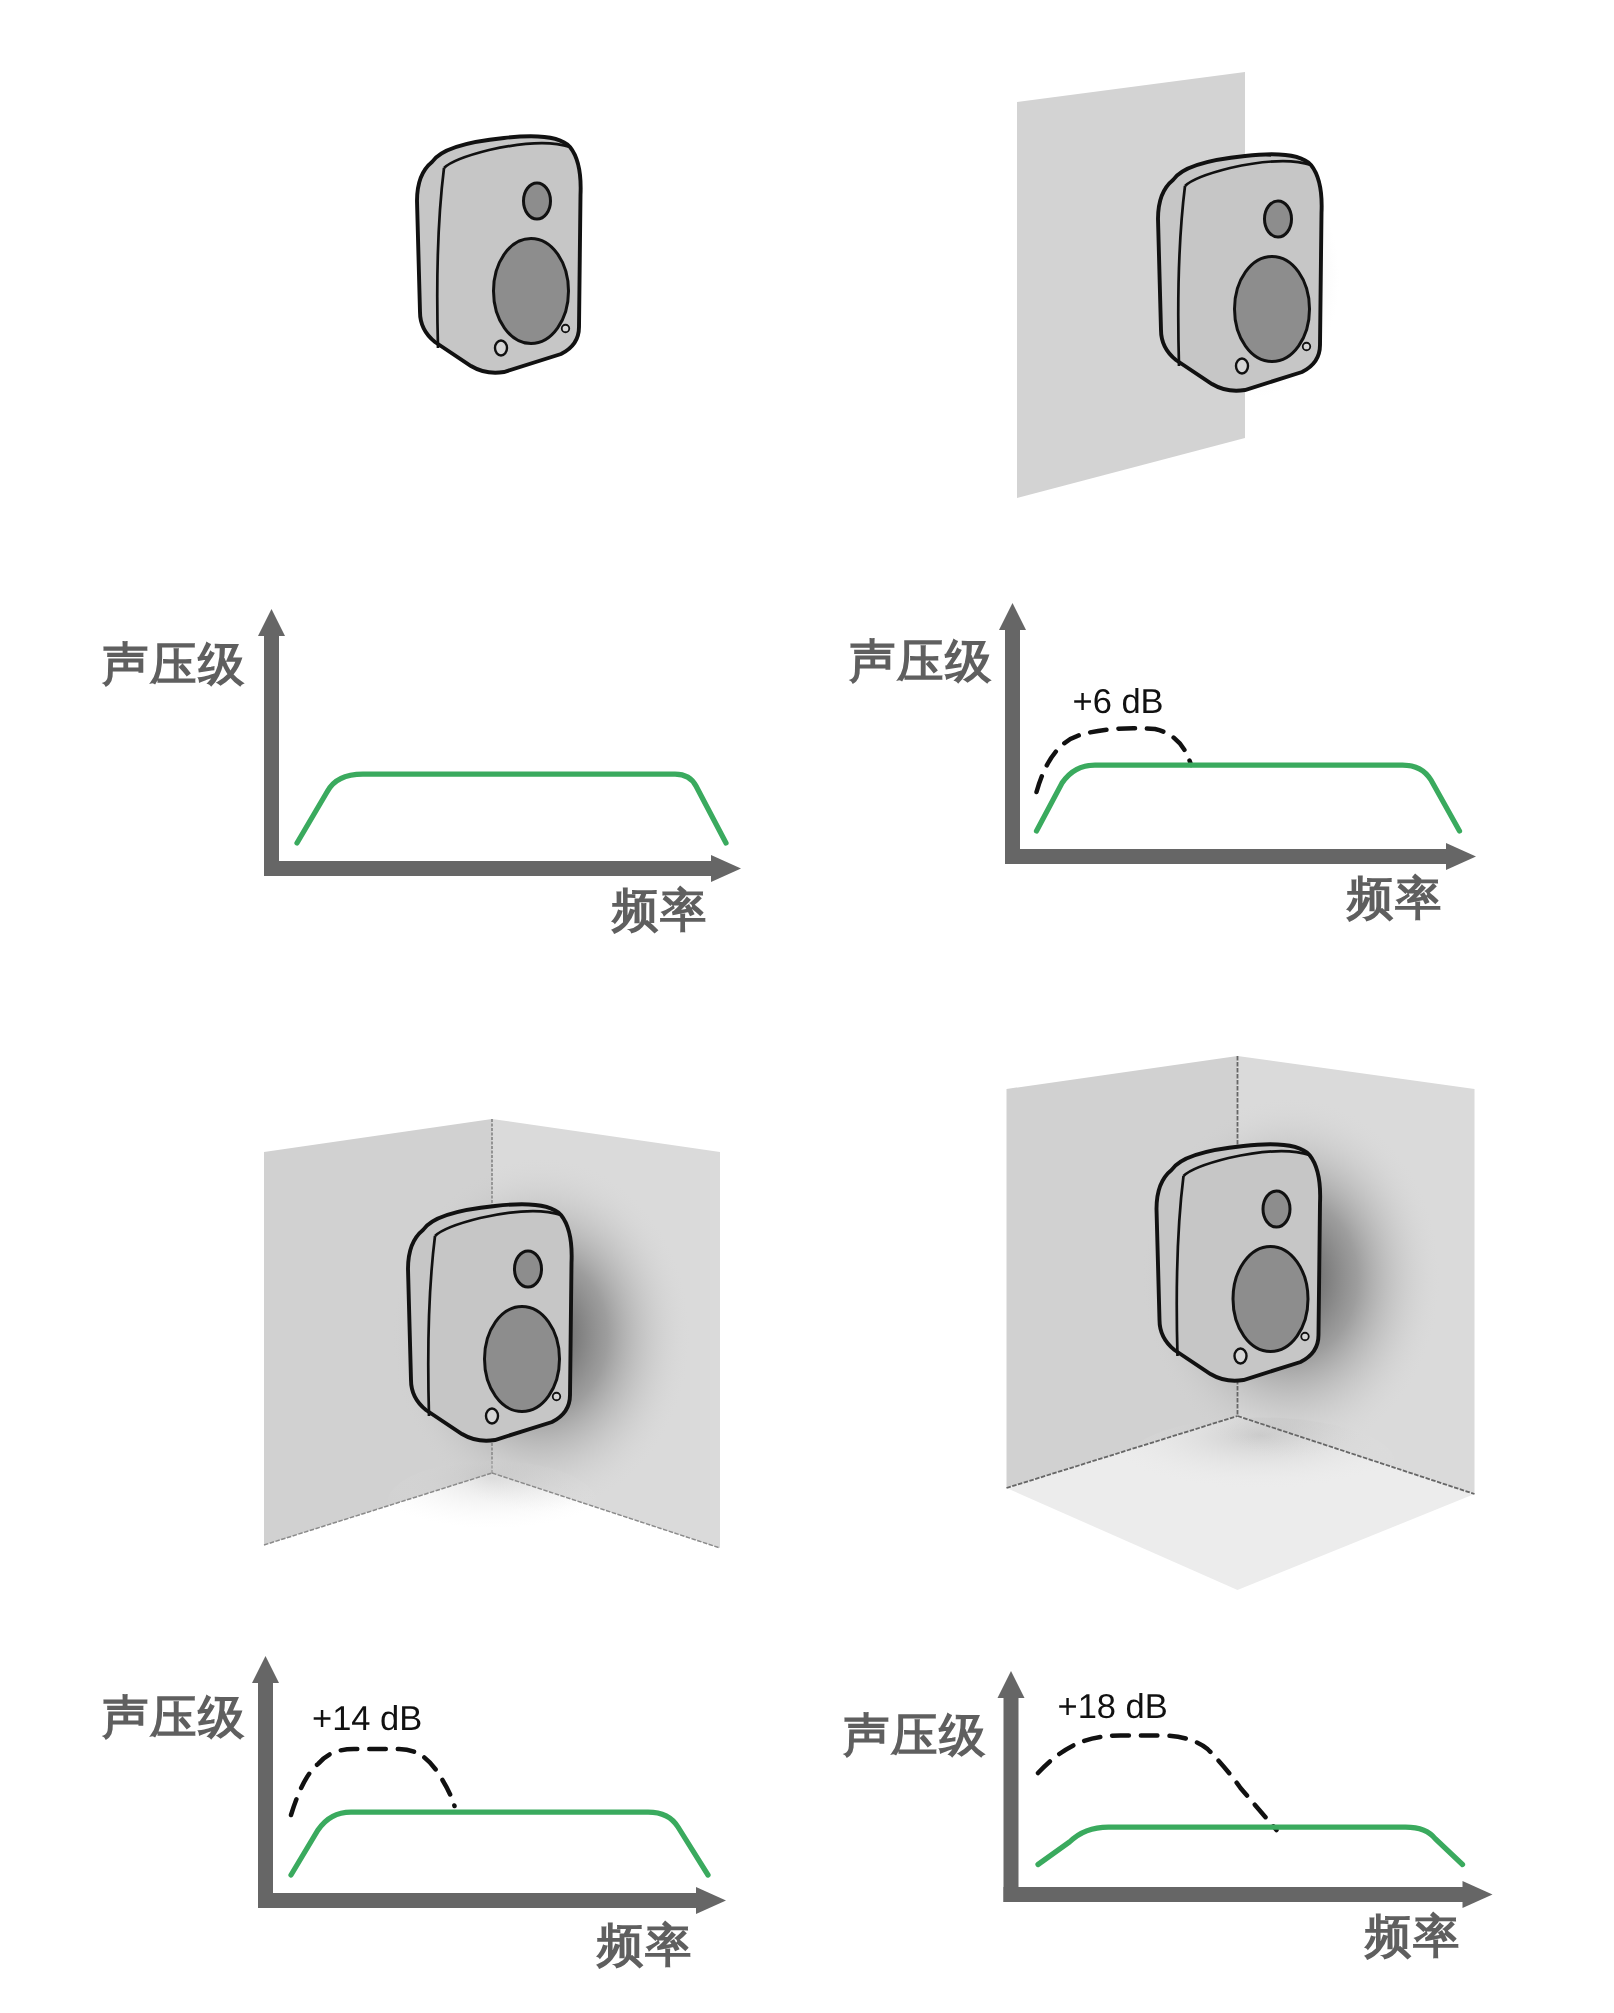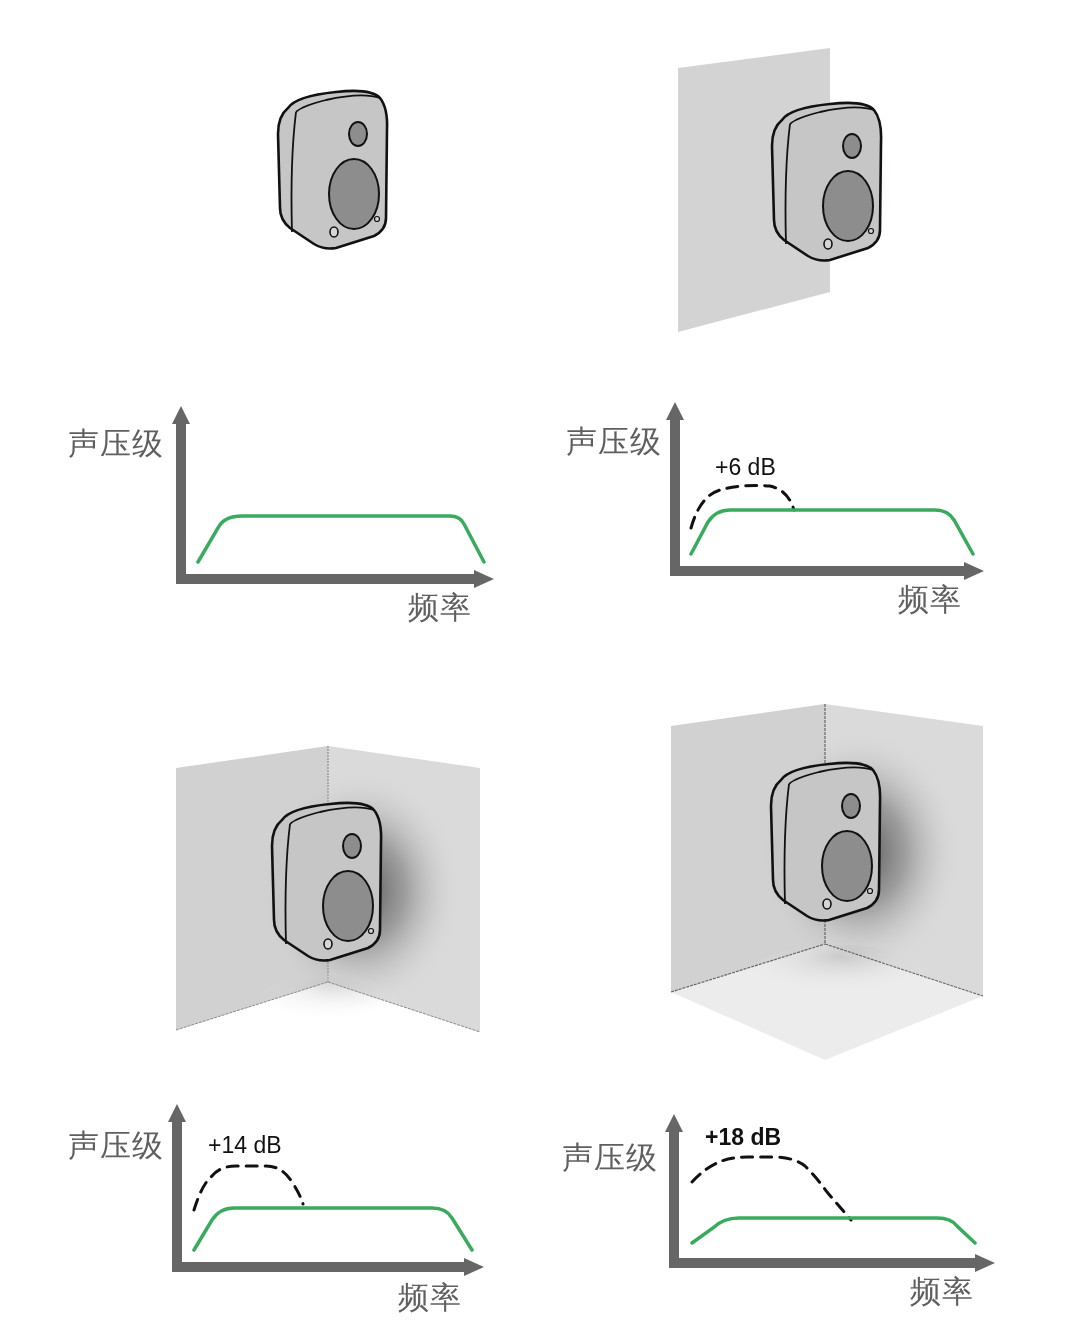--- a/index.html
+++ b/index.html
@@ -1,20 +1,20 @@
 <!DOCTYPE html>
 <html><head>
 <meta charset="utf-8">
 <style>
   html, body { margin:0; padding:0; background:#ffffff; }
   body { width:1076px; height:1342px; position:relative; overflow:hidden;
          font-family:"DejaVu Sans","Liberation Sans",sans-serif; }
   .abs { position:absolute; }
   svg { position:absolute; overflow:visible; }
-  .axis-label { position:absolute; color:#5f5f5f; font-size:31px; letter-spacing:1px; white-space:nowrap; line-height:1; }
+  .axis-label { position:absolute; color:#5f5f5f; font-size:31px; letter-spacing:1px; white-space:nowrap; line-height:1;font-weight:bold; }
   .db-label { position:absolute; color:#111; font-size:23px; font-family:"Liberation Sans","DejaVu Sans",sans-serif; white-space:nowrap; line-height:1; }
 </style>
 </head>
 <body>
 
 <svg width="0" height="0" style="position:absolute">
   <defs>
     <radialGradient id="shadowGrad" cx="50%" cy="50%" r="50%">
       <stop offset="0%" stop-color="#3a3a3a" stop-opacity="0.95"></stop>
       <stop offset="45%" stop-color="#6a6a6a" stop-opacity="0.6"></stop>
@@ -148,15 +148,15 @@
     <g fill="#666">
       <rect x="114" y="30" width="10" height="138"></rect>
       <polygon points="110,32 128,32 119,14"></polygon>
       <rect x="114" y="158" width="308" height="10"></rect>
       <polygon points="420,154 420,172 440,163"></polygon>
     </g>
     <path d="M137,82 Q150,68 164,62 Q176,57 192,57 L222,57 Q240,58 250,66 Q262,78 272,92 L296,120" fill="none" stroke="#111" stroke-width="3" stroke-dasharray="11,8" stroke-linecap="round"></path>
     <path d="M137,143 L158,128 Q168,118 184,118 L382,118 Q396,118 402,126 L420,143" fill="none" stroke="#3aaa5e" stroke-width="3.5" stroke-linecap="round"></path>
   </svg>
   <div class="axis-label" style="left:7px;top:42px;">声压级</div>
-  <div class="db-label" style="left:150px;top:26px;font-weight:bold;">+18 dB</div>
+  <div class="db-label" style="left:150px;top:26px;">+18 dB</div>
   <div class="axis-label" style="left:355px;top:176px;">频率</div>
 </div>
 
 </body></html>

